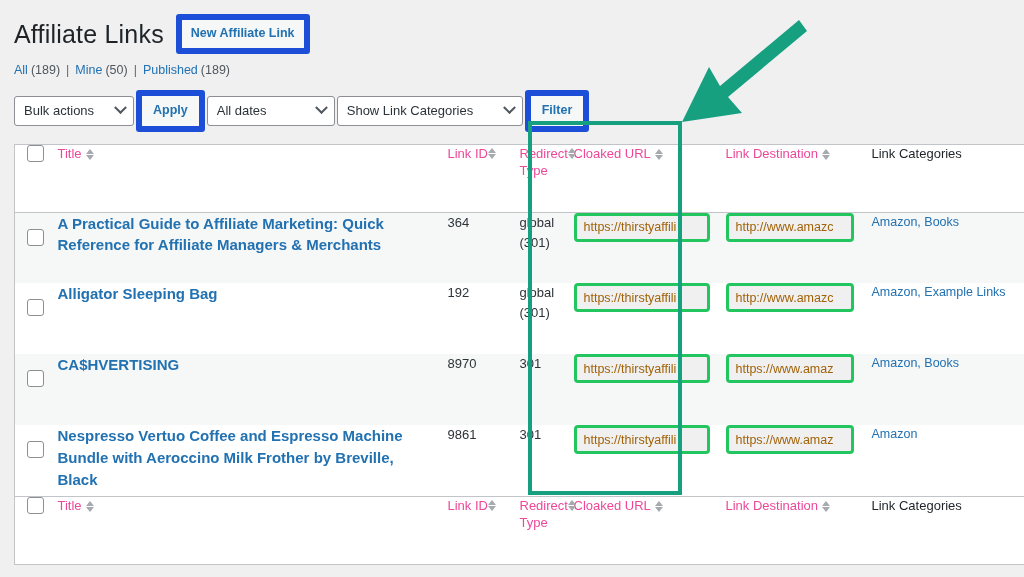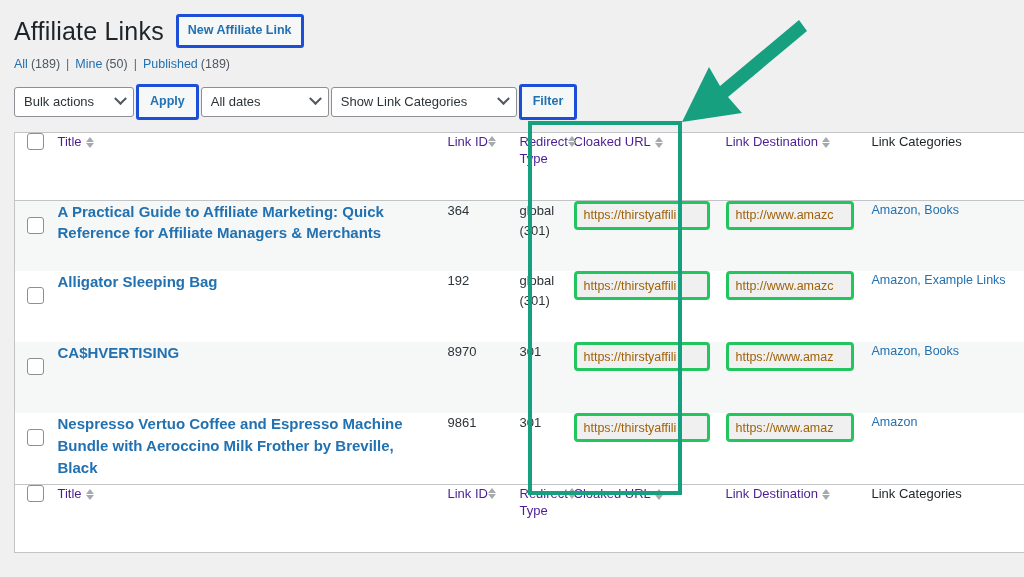--- a/index.html
+++ b/index.html
@@ -29,21 +29,21 @@
     color: #1d2327;
     line-height: 1.3;
     letter-spacing: .2px;
   }
   .btn-secondary {
     display: inline-block;
     font-size: 12.5px;
     font-weight: bold;
     color: #2271b1;
     background: #f6f7f7;
-    border: 3px solid #1d4ed8;
+    border: 6px solid #1d4ed8;
     border-radius: 3px;
     padding: 4px 9px 5px;
     line-height: 1.5;
     cursor: pointer;
     white-space: nowrap;
   }
 
   
   .subsubsub {
     margin: 9px 0 0 14px;
@@ -126,21 +126,21 @@
   .col-redirect { width: 54px; }
   .col-cloak { width: 152px; }
   .col-dest { width: 146px; }
   .col-cats { width: 155px; }
 
   .th-inner {
     display: inline-flex;
     align-items: flex-start;
   }
   .th-link {
-    color: #4c1d95;
+    color: #ec4899;
     font-size: 13px;
     cursor: pointer;
     text-decoration: none;
     display: inline-flex;
     align-items: center;
     gap: 4px;
     line-height: 1.35;
   }
   .th-plain {
     color: #1d2327;

